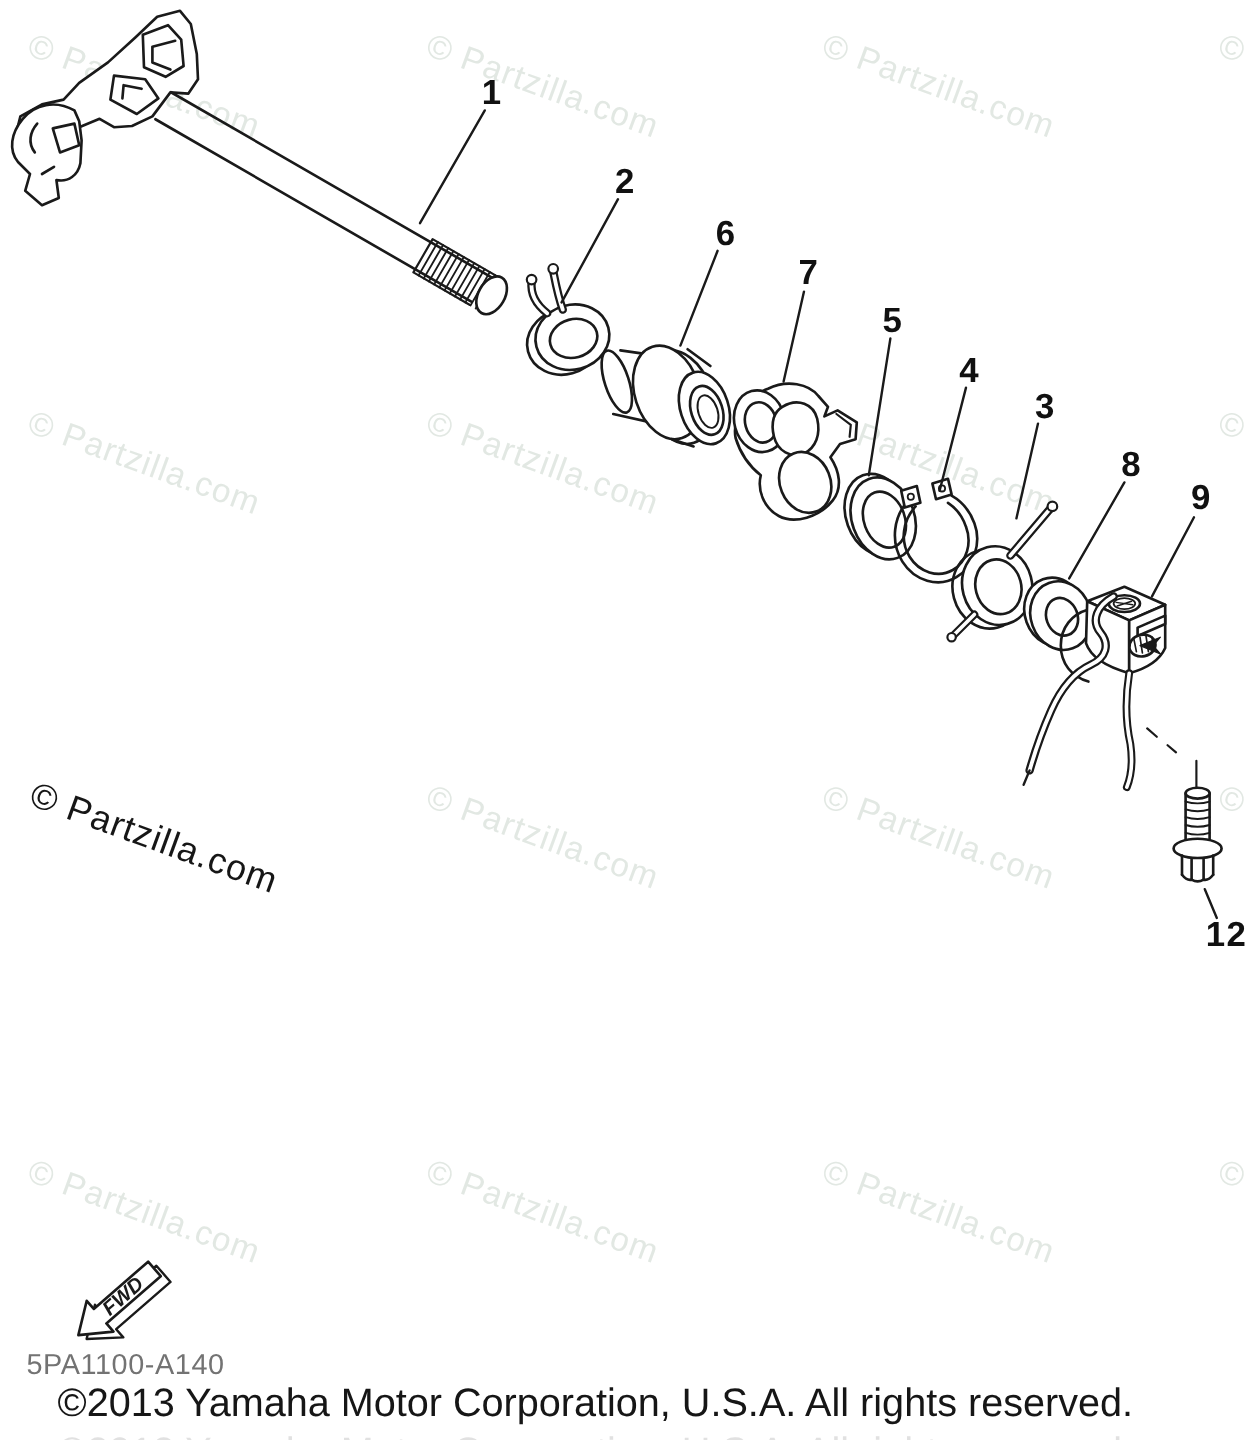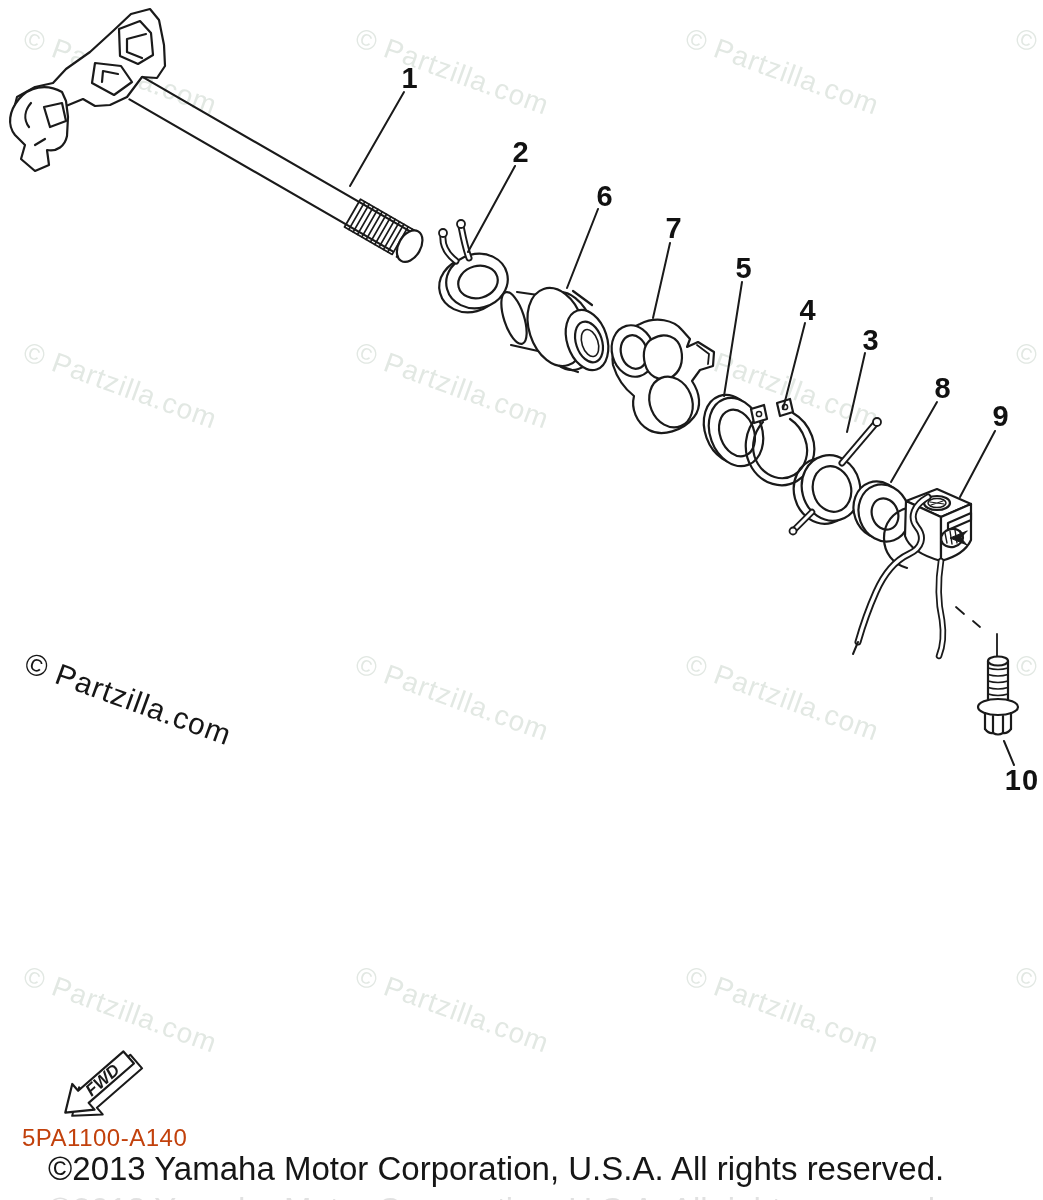--- a/index.html
+++ b/index.html
@@ -12,21 +12,21 @@
     position:absolute;white-space:nowrap;font-size:28px;letter-spacing:1px;
     color:#e2e8e3;transform:rotate(20deg);transform-origin:left top;
     user-select:none;pointer-events:none;
   }
   .wm--dark{color:#161616;font-size:30px;}
   .callout{
     position:absolute;transform:translate(-50%,-50%);
     font-size:29px;font-weight:700;color:#111;letter-spacing:1px;
   }
   .part-code{
-    position:absolute;left:22px;top:1124px;font-size:24px;color:#c2410c;
+    position:absolute;left:22px;top:1124px;font-size:24px;color:#737373;
     letter-spacing:0.5px;white-space:nowrap;
   }
   .copyright{
     position:absolute;left:48px;top:1150px;font-size:33px;color:#161616;
     white-space:nowrap;
   }
   .copyright-ghost{
     position:absolute;left:48px;top:1191px;font-size:33px;color:#c9c9c9;
     white-space:nowrap;opacity:.55;
   }
@@ -193,18 +193,18 @@
 
   <span class="callout" style="left:410px;top:78px">1</span>
   <span class="callout" style="left:521px;top:152px">2</span>
   <span class="callout" style="left:605px;top:196px">6</span>
   <span class="callout" style="left:674px;top:228px">7</span>
   <span class="callout" style="left:744px;top:268px">5</span>
   <span class="callout" style="left:808px;top:310px">4</span>
   <span class="callout" style="left:871px;top:340px">3</span>
   <span class="callout" style="left:943px;top:388px">8</span>
   <span class="callout" style="left:1001px;top:416px">9</span>
-  <span class="callout" style="left:1022px;top:780px">10</span>
+  <span class="callout" style="left:1022px;top:780px">12</span>
 
   <div class="part-code">5PA1100-A140</div>
   <div class="copyright">©2013 Yamaha Motor Corporation, U.S.A. All rights reserved.</div>
   <div class="copyright-ghost">©2013 Yamaha Motor Corporation, U.S.A. All rights reserved.</div>
 </div>
 
 </body></html>

